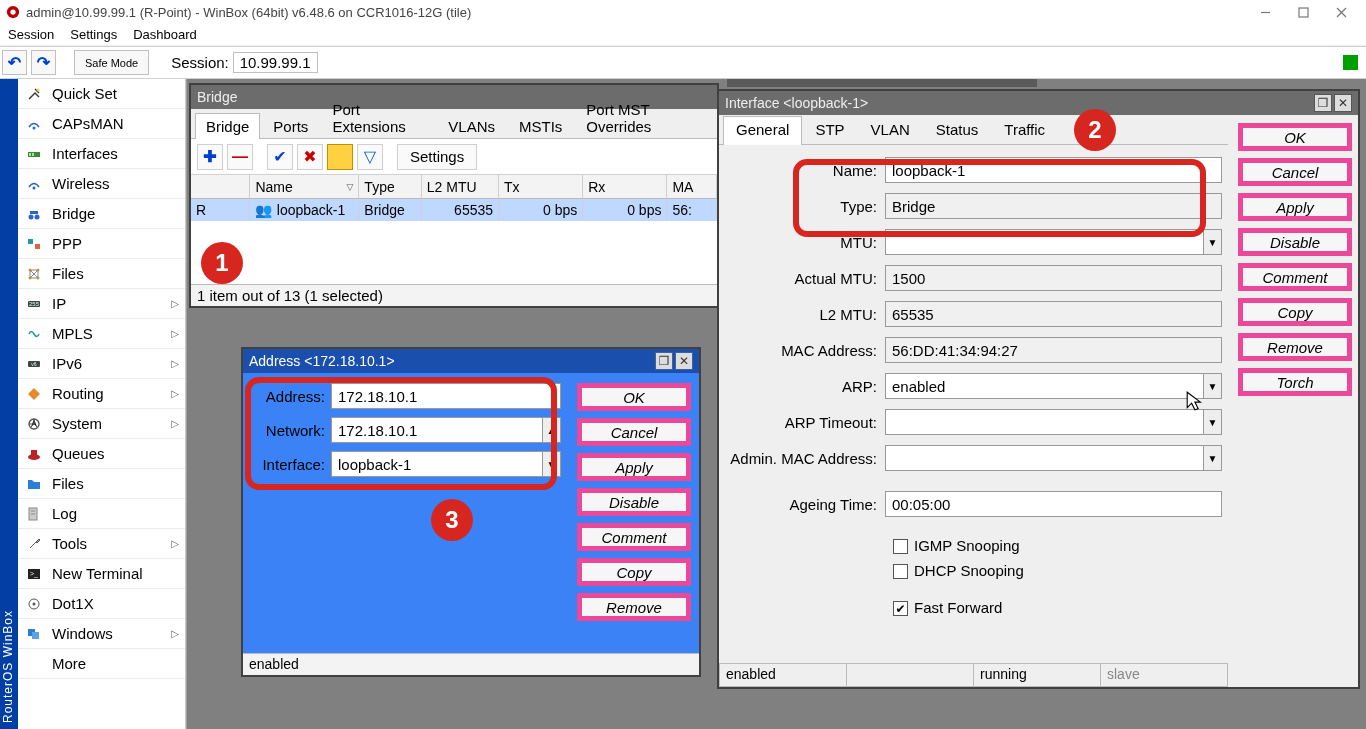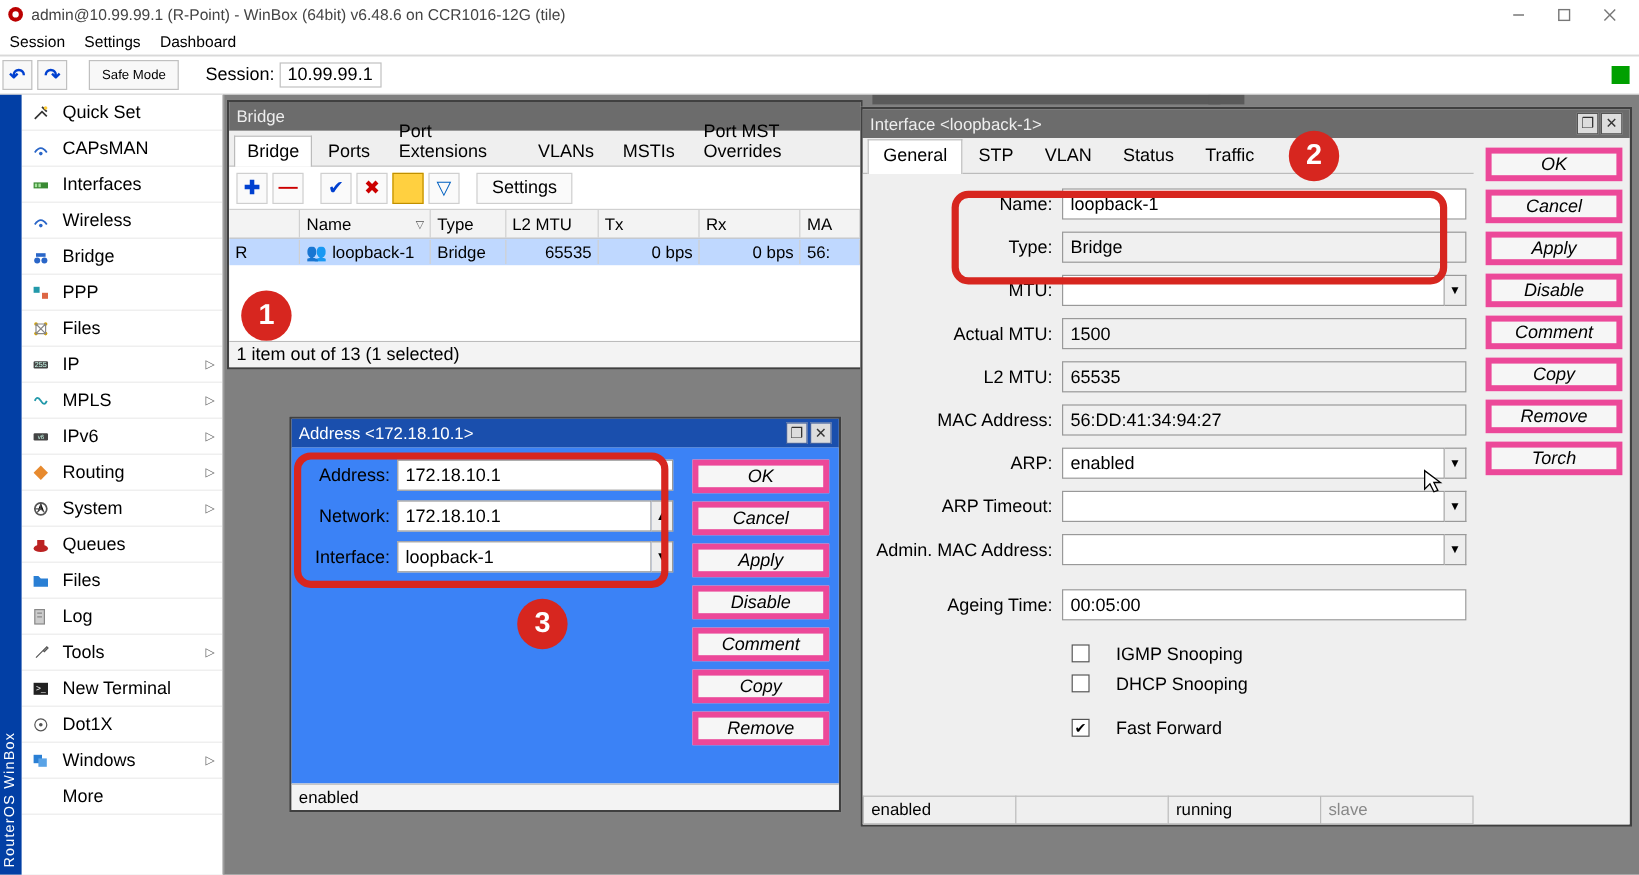--- a/index.html
+++ b/index.html
@@ -291,21 +291,21 @@
     height:26px;
     border:1px solid #999;
     background:#fff;
     padding:0 6px;
     font-size:15px;
     display:flex;
     align-items:center;
   }
   .fld-input.ro { background:#f0f0f0; }
   .fld-drop { width:18px; height:26px; border:1px solid #999; border-left:none; background:#eee; display:flex;align-items:center;justify-content:center;font-size:10px;}
-  .chk-row { display:flex; align-items:flex-start; padding-left:168px; gap:22px; margin-bottom:8px; font-size:15px;}
+  .chk-row { display:flex; align-items:flex-end; padding-left:168px; gap:6px; margin-bottom:8px; font-size:15px;}
   .chk-box { width:15px;height:15px;border:1px solid #555; background:#fff; display:flex;align-items:center;justify-content:center;font-size:12px; line-height:1;}
   .iface-status {
     height:24px;
     display:flex;
     font-size:14px;
   }
   .stat-cell { flex:1; border:1px solid #bbb; border-right:none; padding:2px 6px;}
   .stat-cell:last-child { border-right:1px solid #bbb; color:#888;}
   
   .addr-body {flex:1; display:flex; background:#3b82f6;}

